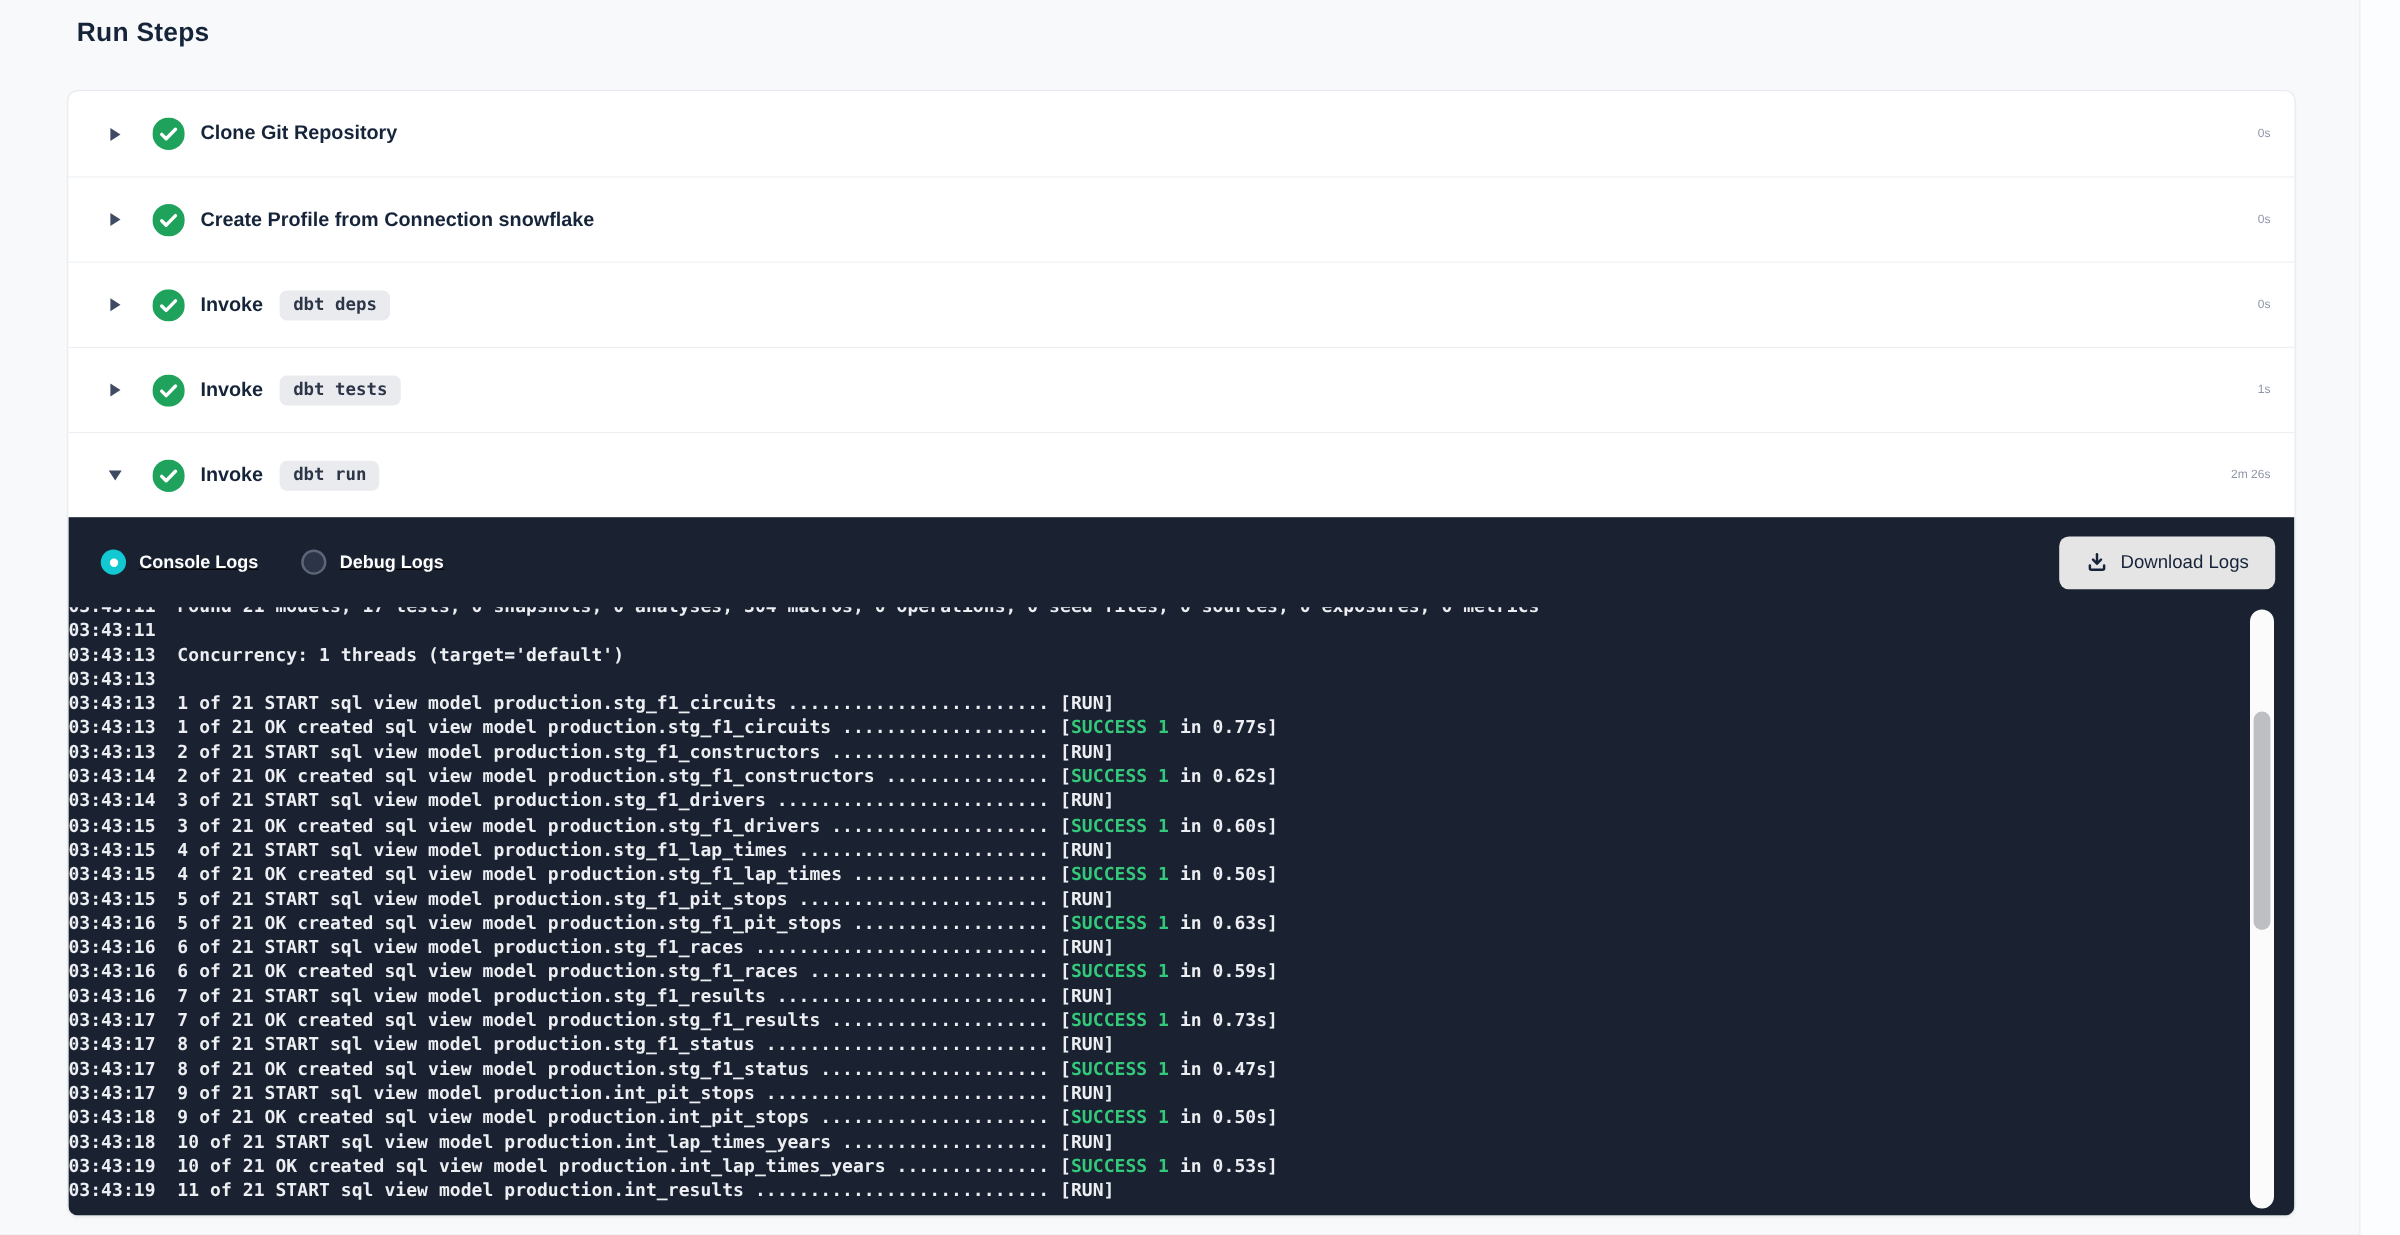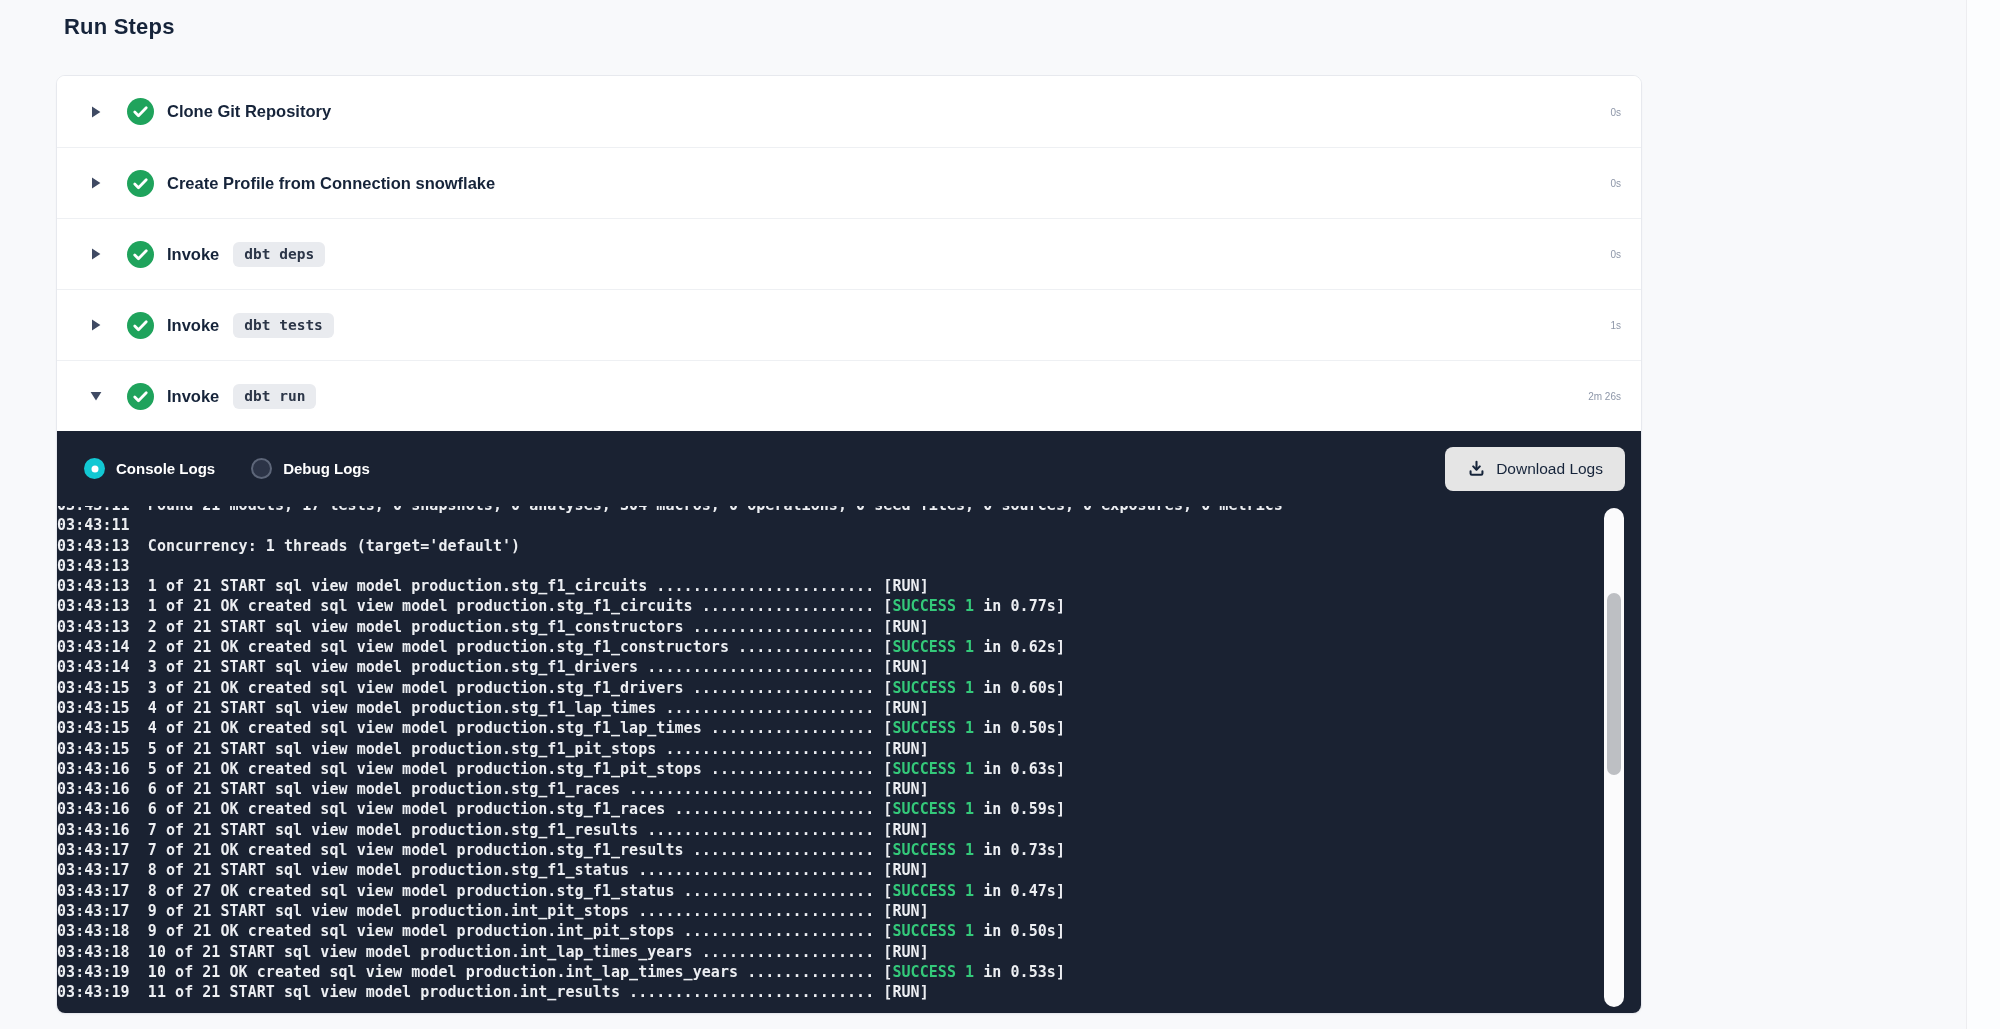--- a/index.html
+++ b/index.html
@@ -3,21 +3,21 @@
 <meta charset="utf-8">
 <style>
   * { margin:0; padding:0; box-sizing:border-box; }
   html,body { width:2000px; height:1029px; overflow:hidden; background:#f8f9fb; font-family:"Liberation Sans", sans-serif; }
   :root{
     --ink:#16243a; --muted:#8d96a8; --card-border:#e7e9ee; --sep:#eef0f3;
     --panel:#1a2232; --log-text:#eceef2; --success:#34c97a; --teal:#12c8d3; --check:#1fa35c;
   }
   .right-gutter{ position:absolute; top:0; right:0; width:34px; height:1029px; background:#fcfdfe; border-left:1px solid #ededf0; }
   .page-title{ position:absolute; left:64px; top:14px; font-size:22px; font-weight:700; color:var(--ink); letter-spacing:.2px; }
-  .card{ position:absolute; left:56px; top:75px; width:1586px; background:#fff; border:1px solid var(--card-border); border-radius:9px; overflow:hidden; box-shadow:0 1px 2px rgba(20,30,50,.03); }
+  .card{ position:absolute; left:56px; top:75px; width:1857px; background:#fff; border:1px solid var(--card-border); border-radius:9px; overflow:hidden; box-shadow:0 1px 2px rgba(20,30,50,.03); }
   .step-row{ position:relative; height:71px; display:flex; align-items:center; padding-left:32px; background:#fff; cursor:pointer; }
   .step-row + .step-row{ border-top:1px solid var(--sep); }
   .caret{ width:14px; height:14px; display:flex; align-items:center; justify-content:center; background:none; border:none; cursor:pointer; }
   .check{ margin-left:24px; width:27px; height:27px; display:flex; }
   .step-label{ margin-left:13px; font-size:16.5px; font-weight:700; color:var(--ink); }
   .badge{ margin-left:14px; font-family:"DejaVu Sans Mono", monospace; font-size:14.5px; color:#2c3648; background:#e9ebef; border-radius:6px; padding:4px 11px 5px;font-weight:bold; }
   .duration{ position:absolute; right:20px; top:50%; transform:translateY(-50%); font-size:10px; color:var(--muted); }
   
   .log-panel{ position:relative; height:582px; background:var(--panel); }
   .panel-header{ height:75px; display:flex; align-items:center; padding-left:27px; position:relative; }
@@ -119,21 +119,21 @@
           </svg>
         </span>
         <span class="step-label">Invoke</span>
         <code class="badge">dbt run</code>
         <span class="duration">2m 26s</span>
       </div>
     </div>
 
   <div class="log-panel">
     <div class="panel-header">
-      <div id="radio-group" style="display: flex;">
+      <div id="radio-group" style="display: flex; text-decoration: underline;">
           <div class="radio-item">
             <span class="radio on"></span>
             <span class="radio-label">Console Logs</span>
           </div>
           <div class="radio-item">
             <span class="radio off"></span>
             <span class="radio-label">Debug Logs</span>
           </div>
         </div>
       <button class="download-btn">
@@ -161,21 +161,21 @@
           <div class="log-line"><span>03:43:15  3 of 21 OK created sql view model production.stg_f1_drivers .................... </span><span>[</span><span class="ok">SUCCESS 1</span><span> in 0.60s]</span></div>
           <div class="log-line"><span>03:43:15  4 of 21 START sql view model production.stg_f1_lap_times ....................... </span><span>[RUN]</span></div>
           <div class="log-line"><span>03:43:15  4 of 21 OK created sql view model production.stg_f1_lap_times .................. </span><span>[</span><span class="ok">SUCCESS 1</span><span> in 0.50s]</span></div>
           <div class="log-line"><span>03:43:15  5 of 21 START sql view model production.stg_f1_pit_stops ....................... </span><span>[RUN]</span></div>
           <div class="log-line"><span>03:43:16  5 of 21 OK created sql view model production.stg_f1_pit_stops .................. </span><span>[</span><span class="ok">SUCCESS 1</span><span> in 0.63s]</span></div>
           <div class="log-line"><span>03:43:16  6 of 21 START sql view model production.stg_f1_races ........................... </span><span>[RUN]</span></div>
           <div class="log-line"><span>03:43:16  6 of 21 OK created sql view model production.stg_f1_races ...................... </span><span>[</span><span class="ok">SUCCESS 1</span><span> in 0.59s]</span></div>
           <div class="log-line"><span>03:43:16  7 of 21 START sql view model production.stg_f1_results ......................... </span><span>[RUN]</span></div>
           <div class="log-line"><span>03:43:17  7 of 21 OK created sql view model production.stg_f1_results .................... </span><span>[</span><span class="ok">SUCCESS 1</span><span> in 0.73s]</span></div>
           <div class="log-line"><span>03:43:17  8 of 21 START sql view model production.stg_f1_status .......................... </span><span>[RUN]</span></div>
-          <div class="log-line"><span>03:43:17  8 of 27 OK created sql view model production.stg_f1_status ..................... </span><span>[</span><span class="ok">SUCCESS 1</span><span> in 0.47s]</span></div>
+          <div class="log-line"><span>03:43:17  8 of 21 OK created sql view model production.stg_f1_status ..................... </span><span>[</span><span class="ok">SUCCESS 1</span><span> in 0.47s]</span></div>
           <div class="log-line"><span>03:43:17  9 of 21 START sql view model production.int_pit_stops .......................... </span><span>[RUN]</span></div>
           <div class="log-line"><span>03:43:18  9 of 21 OK created sql view model production.int_pit_stops ..................... </span><span>[</span><span class="ok">SUCCESS 1</span><span> in 0.50s]</span></div>
           <div class="log-line"><span>03:43:18  10 of 21 START sql view model production.int_lap_times_years ................... </span><span>[RUN]</span></div>
           <div class="log-line"><span>03:43:19  10 of 21 OK created sql view model production.int_lap_times_years .............. </span><span>[</span><span class="ok">SUCCESS 1</span><span> in 0.53s]</span></div>
           <div class="log-line"><span>03:43:19  11 of 21 START sql view model production.int_results ........................... </span><span>[RUN]</span></div>
         </div>
       <div class="scrollbar-track">
         <div id="thumb" class="scrollbar-thumb" style="top: 17%; height: 36.5%;"></div>
       </div>
     </div>

